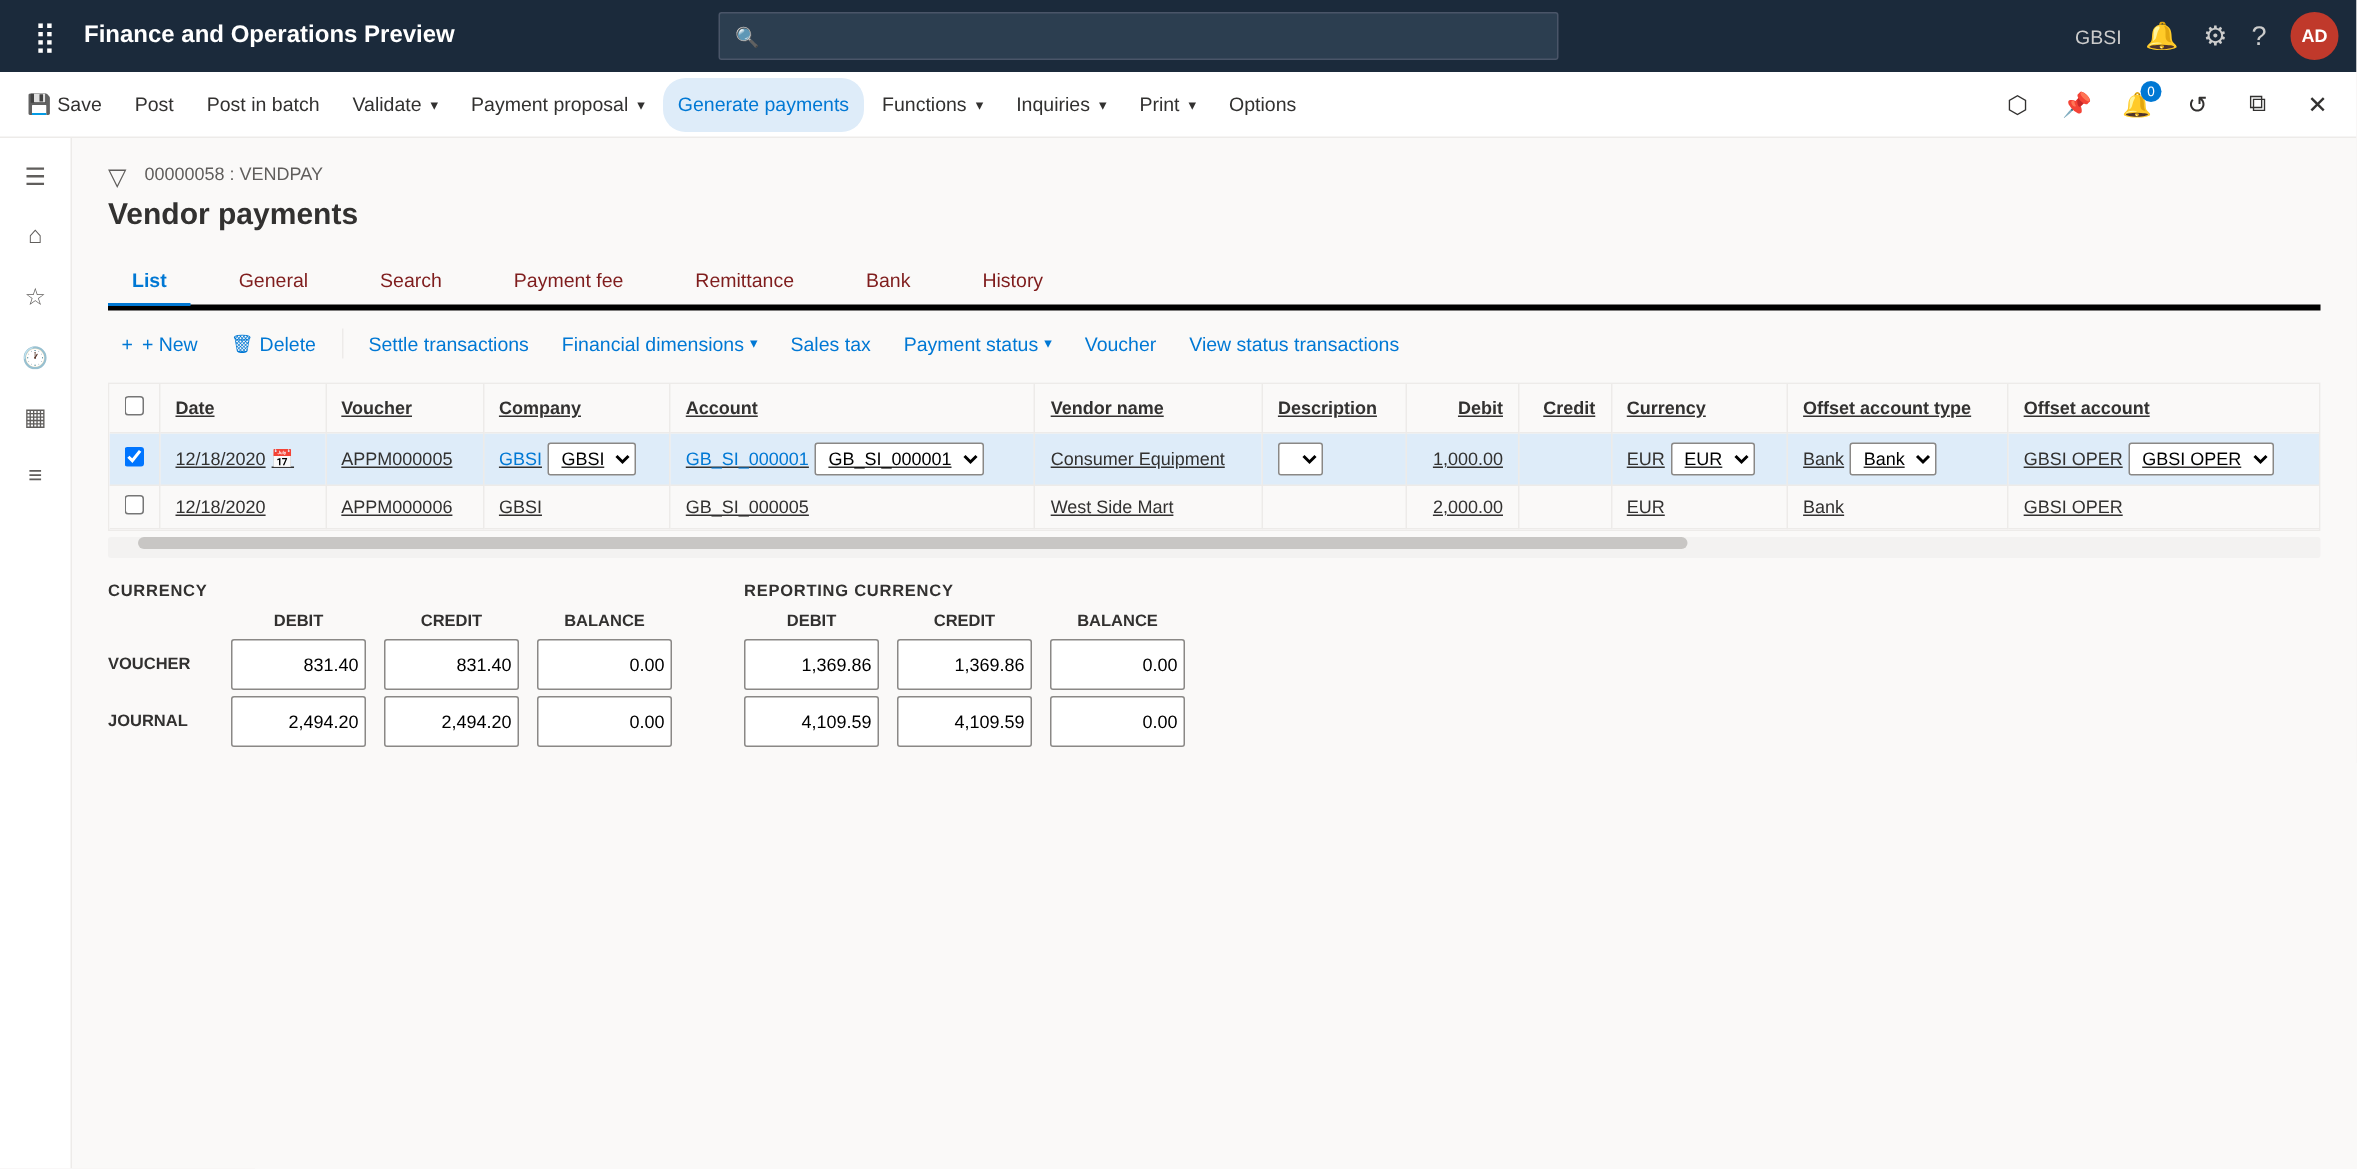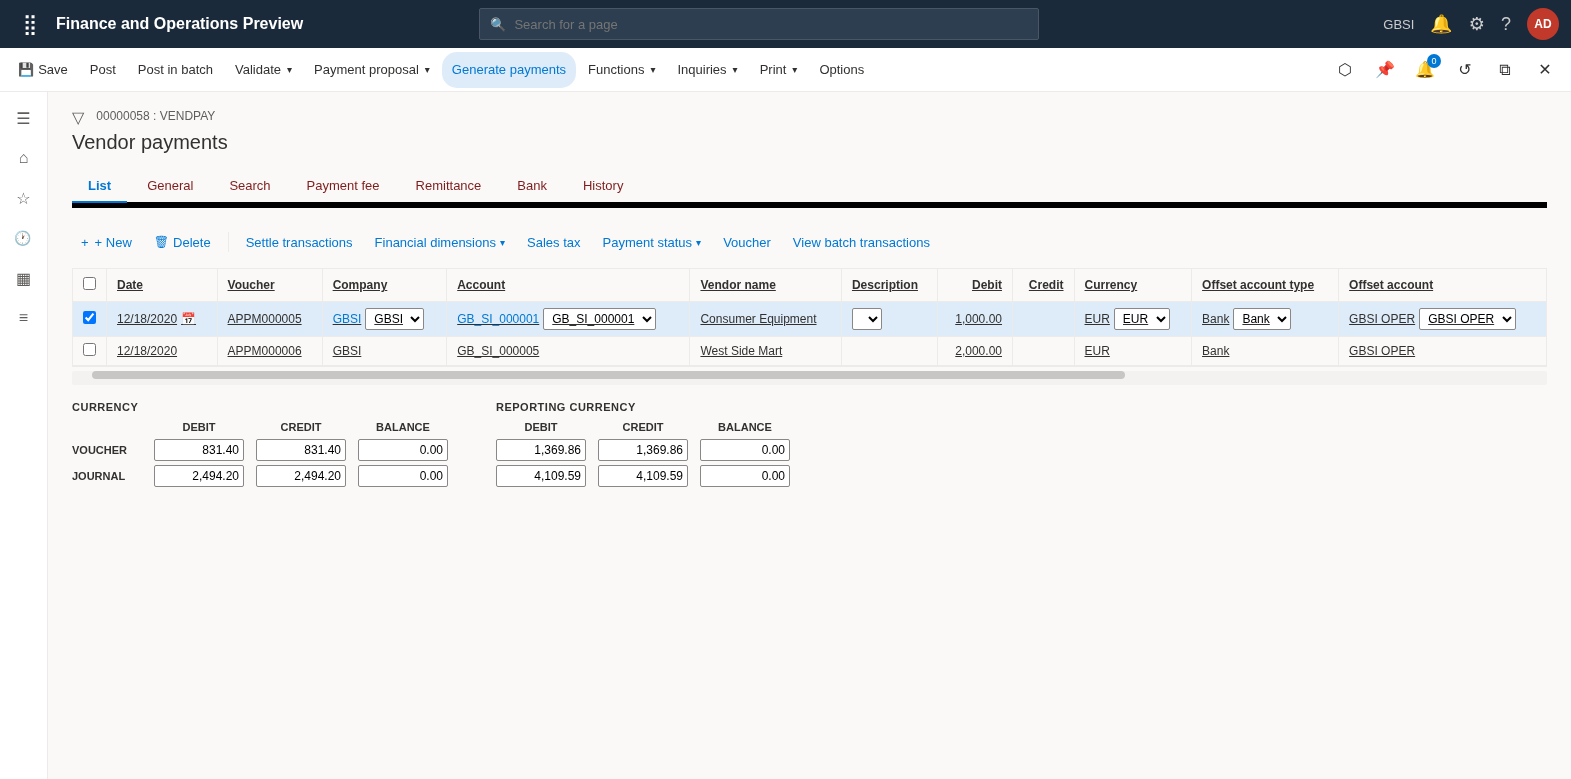--- a/index.html
+++ b/index.html
@@ -131,24 +131,24 @@
     }
 
     
     .content-area {
       flex: 1;
       background: #faf9f8;
       overflow: auto;
       padding: 16px 24px;
     }
     .breadcrumb { font-size: 12px; color: #605e5c; margin-bottom: 4px; text-align: right; }
-    .page-title { font-size: 20px; font-weight: 400; color: #323130; margin-bottom: 16px; }
-
-    
-    .tabs { display: flex; gap: 4px; border-bottom: 6px solid #000000; margin-bottom: 20px; }
+    .page-title { font-size: 20px; font-weight: 700; color: #323130; margin-bottom: 16px; }
+
+    
+    .tabs { display: flex; gap: 16px; border-bottom: 4px solid #000000; margin-bottom: 8px; }
     .tab {
       padding: 8px 16px;
       cursor: pointer;
       font-size: 13px;
       color: #7f1d1d;
       border-bottom: 2px solid transparent;
       margin-bottom: -1px;
     }
     .tab.active { color: #0078d4; border-bottom-color: #0078d4; font-weight: 600; }
 
@@ -204,35 +204,34 @@
     .scrollbar-track { height: 8px; background: #c8c6c4; border-radius: 4px; width: 70%; margin: 3px 0 0 20px; }
 
     
     .summary-section { margin-top: 16px; display: flex; gap: 48px; }
     .summary-group h3 { font-size: 11px; font-weight: 700; text-transform: uppercase; color: #323130; margin-bottom: 8px; letter-spacing: 0.5px; }
     .summary-cols { display: flex; gap: 12px; margin-bottom: 6px; }
     .summary-col-header { font-size: 11px; font-weight: 700; text-transform: uppercase; color: #323130; width: 90px; text-align: center; }
     .summary-row { display: flex; align-items: center; gap: 12px; margin-bottom: 4px; }
     .summary-label { font-size: 11px; font-weight: 700; text-transform: uppercase; color: #323130; width: 70px; }
     .summary-input {
-      width: 90px; height: 22px; border: 1px solid #8a8886; background: #fff;
+      width: 90px; height: 34px; border: 1px solid #8a8886; background: #fff;
       font-size: 12px; text-align: right; padding: 0 4px; border-radius: 2px;
     }
 
     .filter-icon { color: #605e5c; font-size: 16px; margin-right: 4px; }
   </style>
 </head>
 <body>
 
 <div class="top-nav">
   <button class="cmd-icon-btn" style="color:#fff;font-size:20px;">⣿</button>
   <span class="app-title">Finance and Operations Preview</span>
   <div class="search-bar">
     <span class="search-icon">🔍</span>
-    <input type="text" placeholder="Search for a page" style="">
   </div>
   <div class="top-nav-right">
     <span class="nav-text">GBSI</span>
     <button class="icon-btn" style="color:#ccc;font-size:18px;">🔔</button>
     <button class="icon-btn" style="color:#ccc;font-size:18px;">⚙</button>
     <button class="icon-btn" style="color:#ccc;font-size:18px;">?</button>
     <button class="avatar-btn">AD</button>
   </div>
 </div>
 
@@ -336,21 +335,21 @@
         <span>Sales tax</span>
       </button>
       <button class="tb-btn">
         <span>Payment status</span>
         <span class="tb-chevron">▾</span>
       </button>
       <button class="tb-btn">
         <span>Voucher</span>
       </button>
       <button class="tb-btn">
-        <span>View batch transactions</span>
+        <span>View status transactions</span>
       </button>
     </div>
 
     <div class="table-container">
       <table>
         <thead>
           <tr>
             <th class="col-check">
               <input type="checkbox" style="">
             </th>

